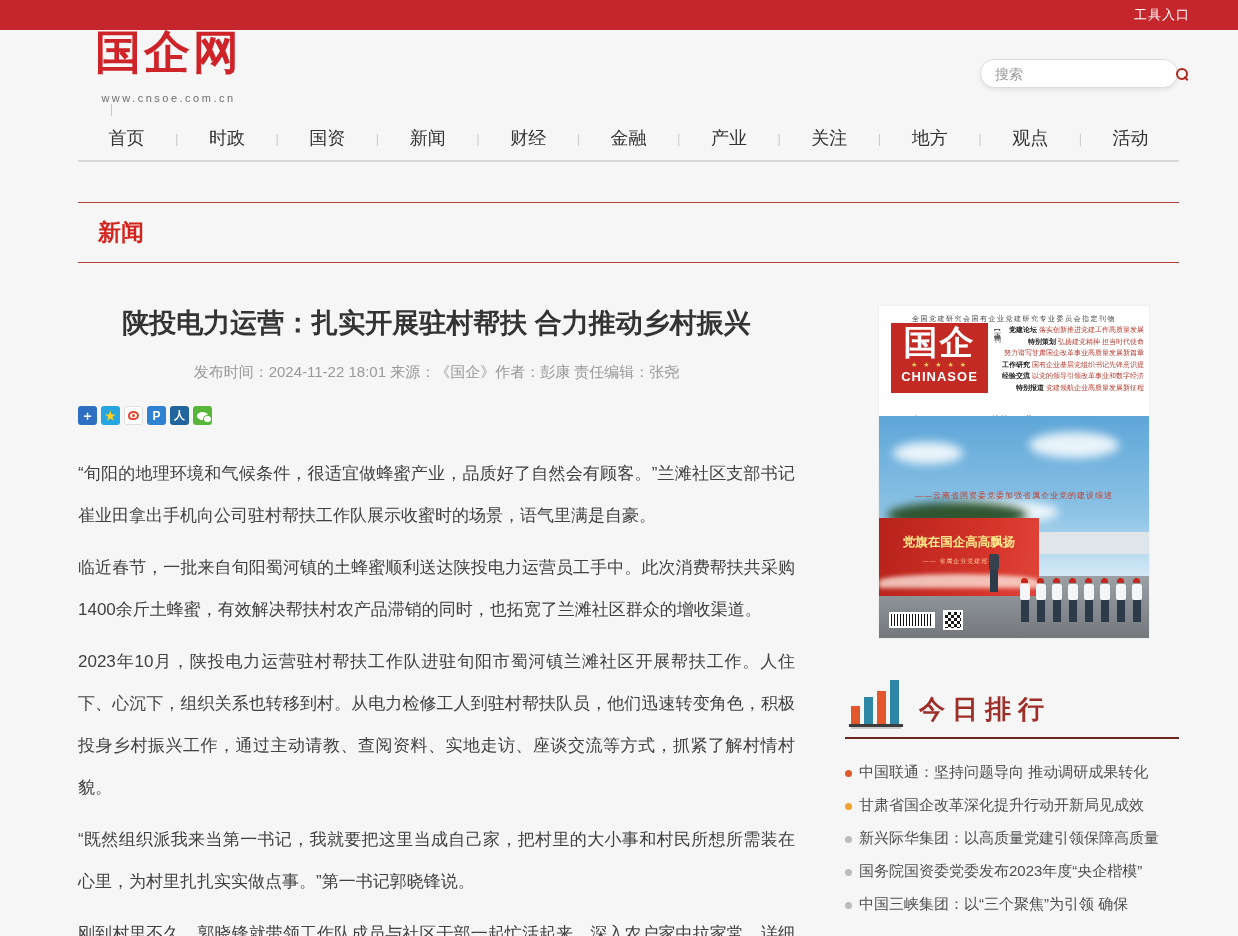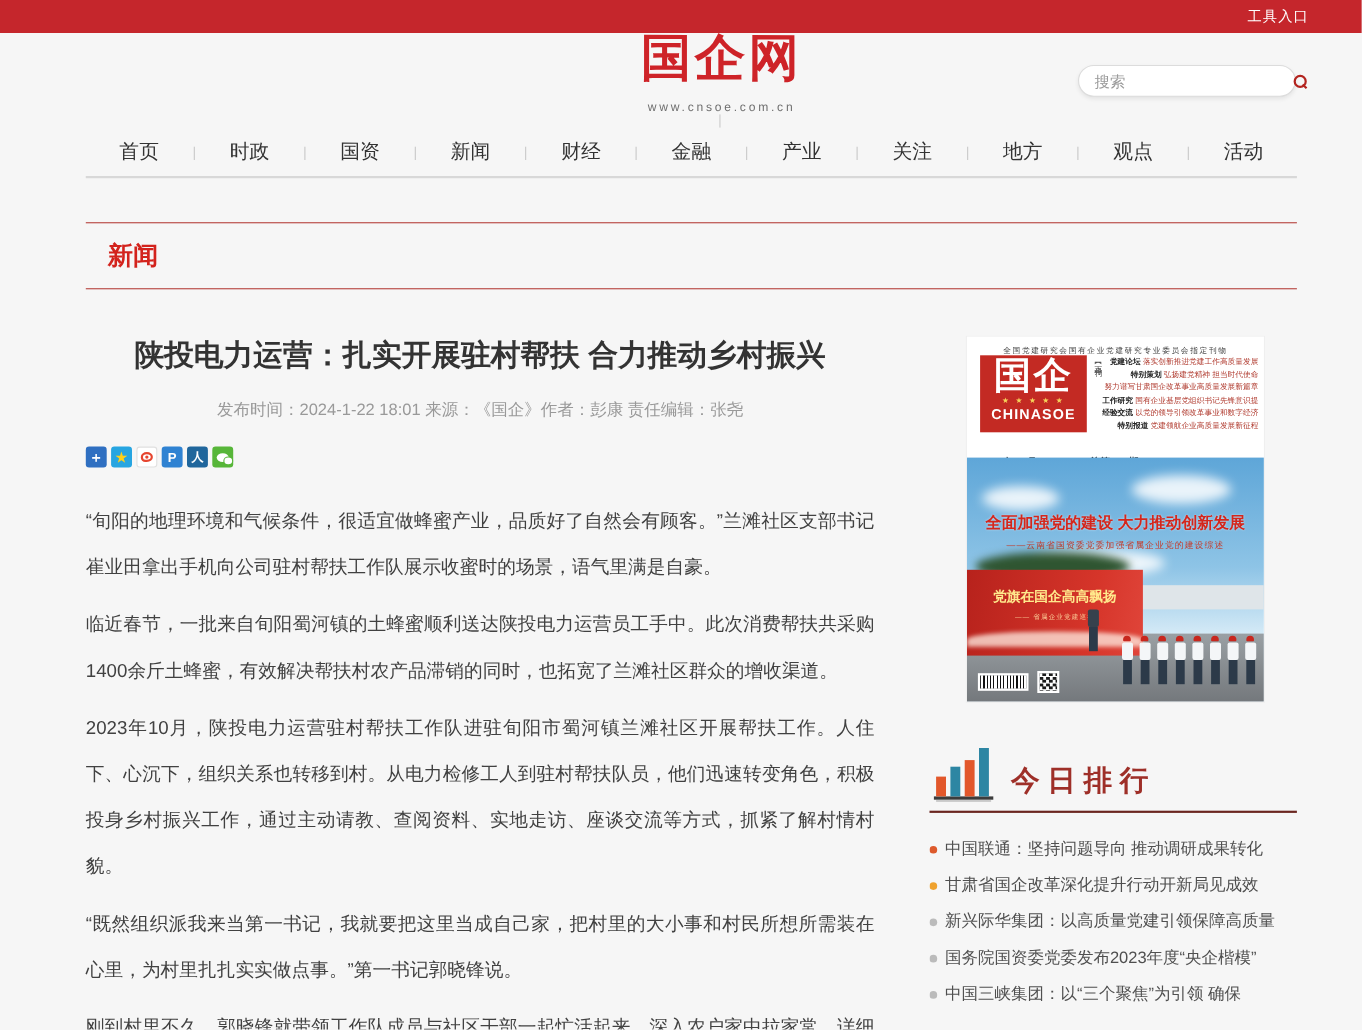--- a/index.html
+++ b/index.html
@@ -4,21 +4,21 @@
 <style>
   * { margin:0; padding:0; box-sizing:border-box; }
   html,body { width:1238px; height:936px; overflow:hidden; }
   body { background:#f6f6f6; font-family:"Liberation Sans", sans-serif; }
 
   
   .topbar { height:30px; background:#c5262c; display:flex; align-items:center; justify-content:flex-end; padding-right:48px; }
   .topbar a { color:#ffffff; font-size:13px; text-decoration:none; letter-spacing:1px; }
 
   
-  .header { height:86px; display:flex; align-items:center; padding-left:74px; position:relative;flex-direction:column; }
+  .header { height:86px; display:flex; align-items:flex-start; padding-left:95px; position:relative;flex-direction:column; }
   .logo-wrap { text-align:center; }
   .logo-text { font-family:"Liberation Serif", serif; font-weight:bold; font-size:46px; line-height:46px; color:#ce2328; letter-spacing:3px; }
   .logo-url { font-size:11px; color:#6f6f6f; letter-spacing:2.5px; margin-top:16px; }
   .header-divider { width:1px; height:52px; background:#c9c9c9; margin:0 20px 0 16px; }
   .taglines { font-size:16px; color:#3f3f3f; letter-spacing:3px; line-height:27px; }
   .searchbox { position:absolute; right:60px; top:29px; width:198px; height:29px; background:#fff; border:1px solid #dcdcdc; border-radius:15px; box-shadow:0 2px 4px rgba(0,0,0,.08); display:flex; align-items:center; }
   .searchbox input { flex:1; border:none; outline:none; background:transparent; font-size:14px; color:#333; padding-left:14px; font-family:"Liberation Sans", sans-serif; }
   .searchbox input::placeholder { color:#9a9a9a; }
   .mag-icon { position:relative; width:12px; height:12px; margin-right:12px; flex:0 0 12px; }
   .mag-icon::before { content:""; position:absolute; left:0; top:0; width:8px; height:8px; border:2px solid #b3241f; border-radius:50%; }
@@ -147,21 +147,21 @@
 </div>
 
 <div class="section-head">
   <span class="section-title">新闻</span>
 </div>
 
 <div class="main">
 
   <div class="left-col">
     <h1 class="article-title">陕投电力运营：扎实开展驻村帮扶 合力推动乡村振兴</h1>
-    <div class="article-meta">发布时间：2024-1-22 18:01 来源：《国企》作者：彭康 责任编辑：张尧</div>
+    <div class="article-meta">发布时间：2024-11-22 18:01 来源：《国企》作者：彭康 责任编辑：张尧</div>
 
     <div class="share-row">
       <span class="sicon more">＋</span>
       <span class="sicon qzone">★</span>
       <span class="sicon weibo">
           <span class="weibo-glyph"></span>
         </span>
       <span class="sicon tieba">P</span>
       <span class="sicon renren">人</span>
       <span class="sicon wechat">
@@ -196,21 +196,20 @@
         <div><b>工作研究</b><span>国有企业基层党组织书记先锋意识提升的实现途径</span></div>
         <div><b>经验交流</b><span>以党的领导引领改革事业和数字经济高质量发展</span></div>
         <div><b>特别报道</b><span>党建领航企业高质量发展新征程</span></div>
       </div>
       <div class="cover-date">2022年04月 · NO.08 · 总第342期</div>
 
       <div class="cover-photo">
         <div class="cloud" style="left:14px; top:26px; width:70px; height:22px;"></div>
         <div class="cloud" style="left:150px; top:16px; width:90px; height:26px;"></div>
         <div class="cloud" style="left:60px; top:84px; width:120px; height:24px;"></div>
-        <div class="cover-slogan">全面加强党的建设 大力推动创新发展</div>
         <div class="cover-sub">——云南省国资委党委加强省属企业党的建设综述</div>
         <div class="trees"></div>
         <div class="building"></div>
         <div class="ground"></div>
         <div class="stage">
           <div class="flag-line">党旗在国企高高飘扬</div>
           <div class="flag-sub">—— 省属企业党建巡礼</div>
         </div>
         <div class="stage-wave"></div>
         <div class="people">

